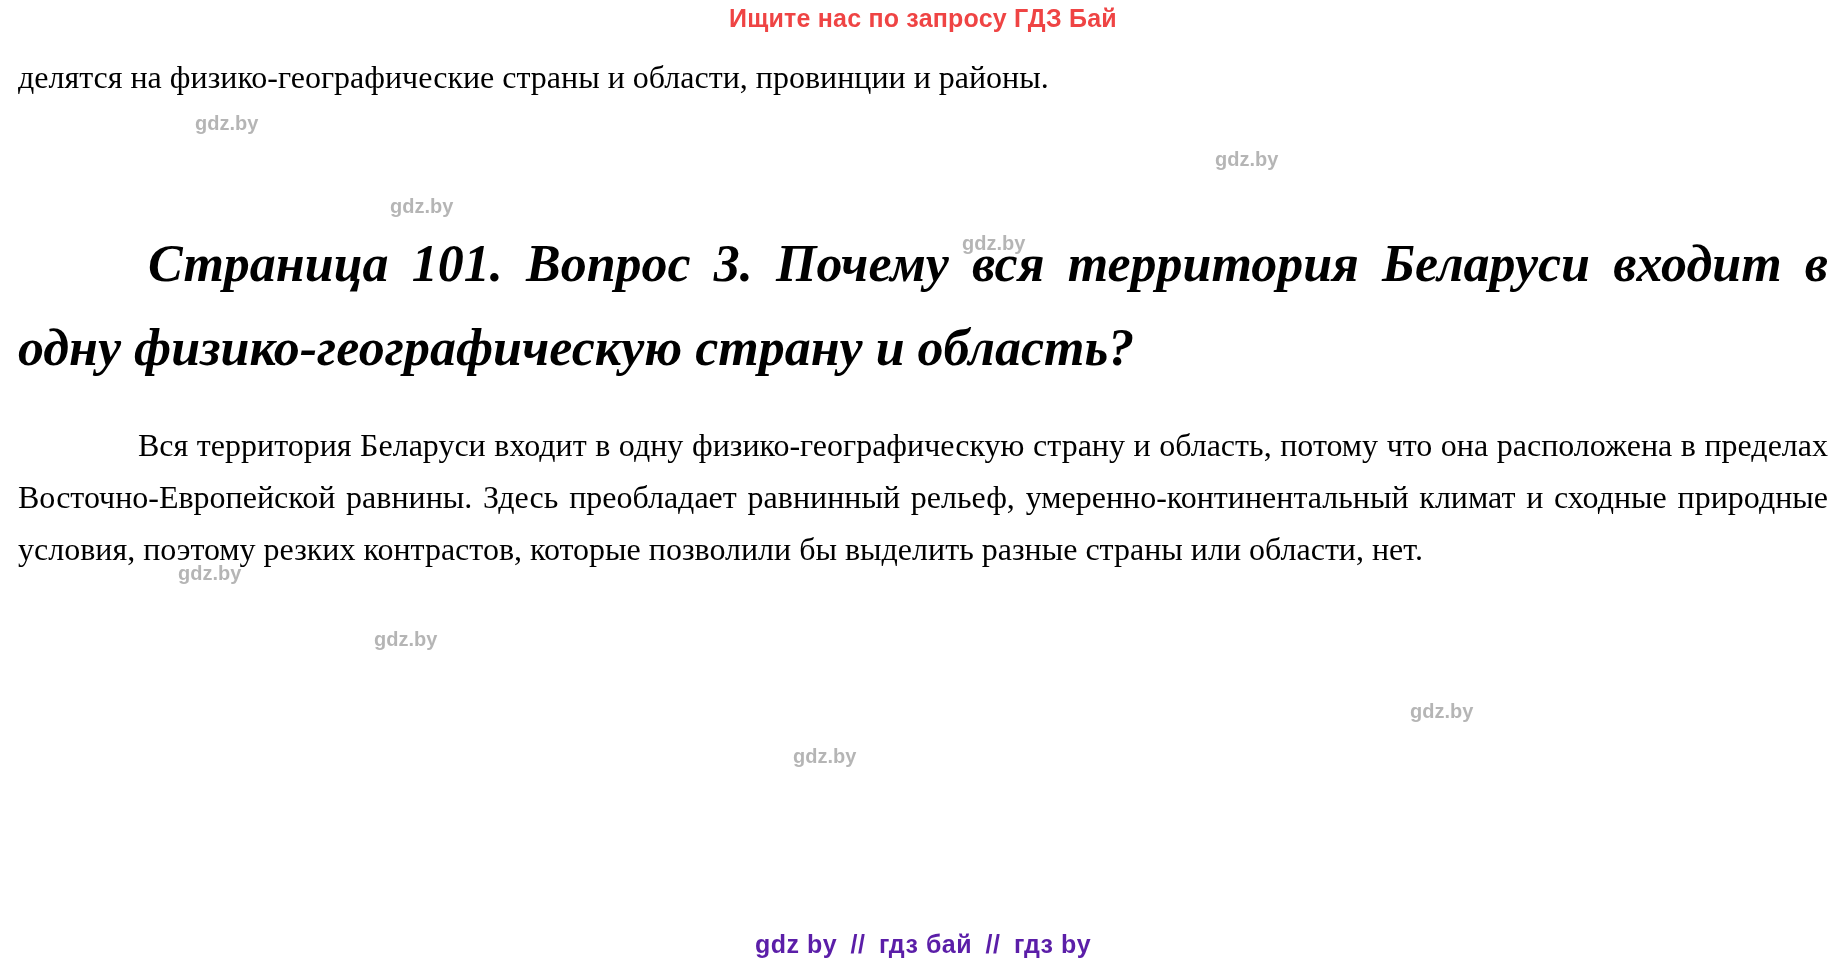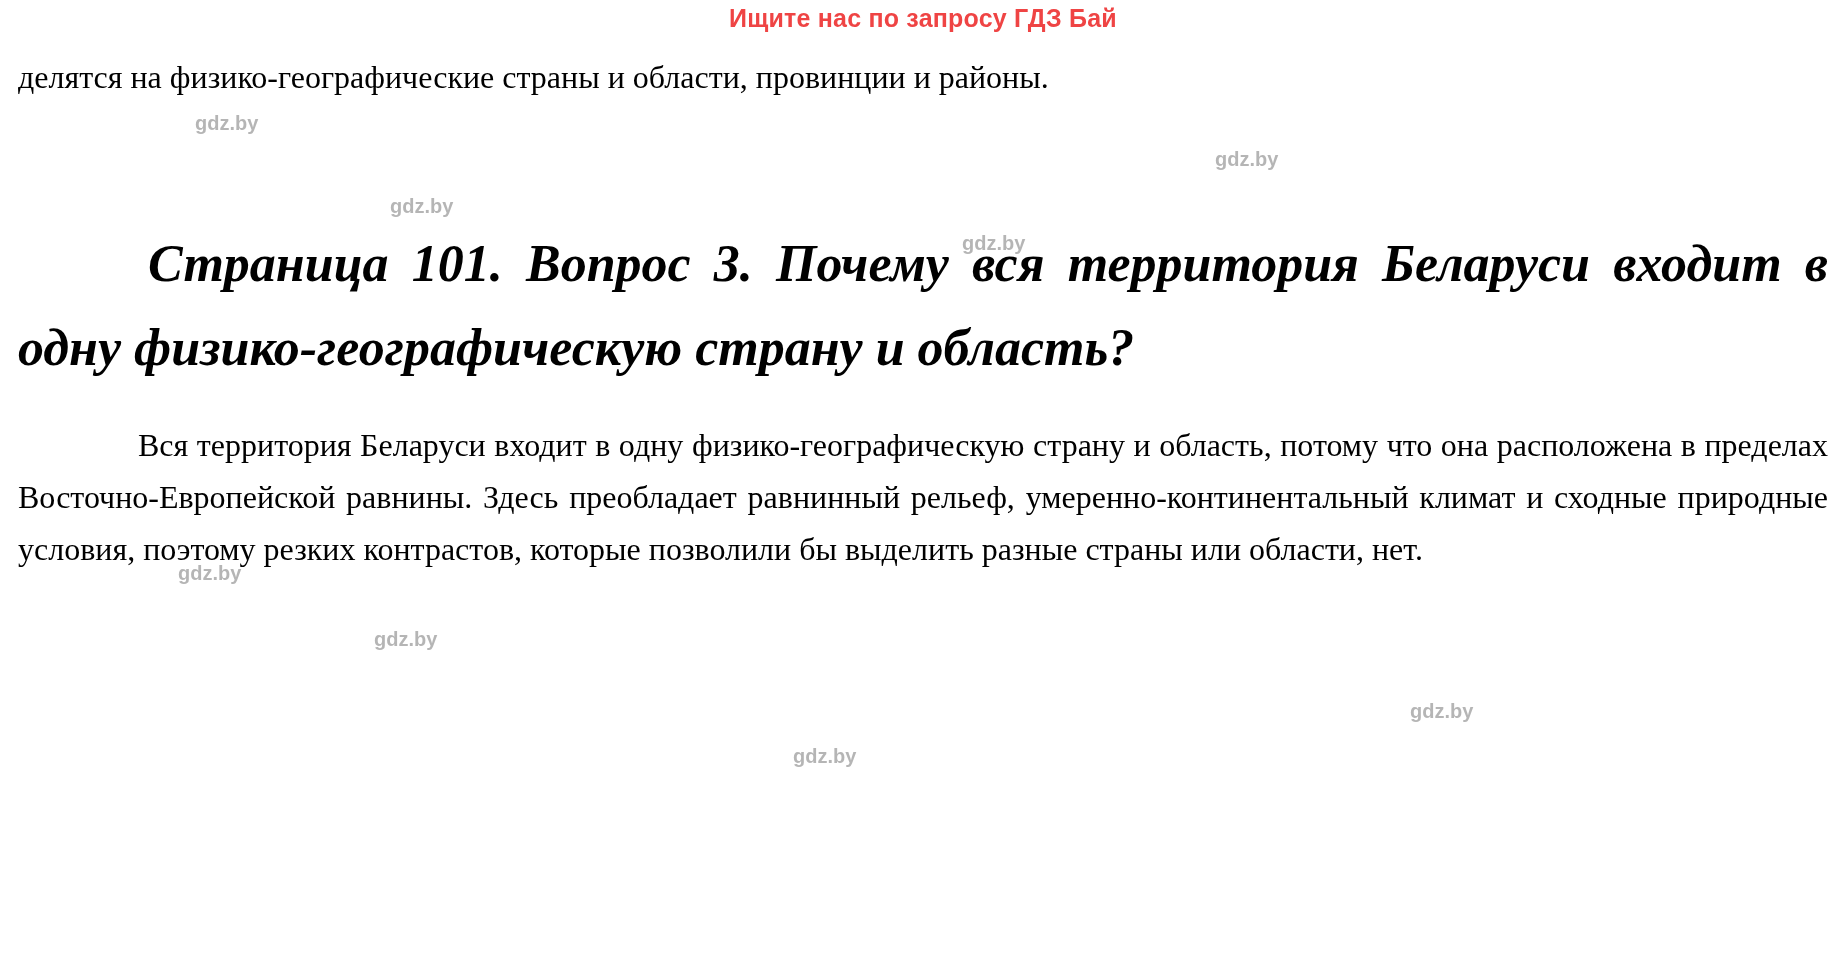--- a/index.html
+++ b/index.html
@@ -116,14 +116,21 @@
 
   <div class="wm" style="left:195px; top:112px;">gdz.by</div>
   <div class="wm" style="left:1215px; top:148px;">gdz.by</div>
   <div class="wm" style="left:390px; top:195px;">gdz.by</div>
   <div class="wm" style="left:962px; top:232px;">gdz.by</div>
   <div class="wm" style="left:178px; top:562px;">gdz.by</div>
   <div class="wm" style="left:374px; top:628px;">gdz.by</div>
   <div class="wm" style="left:1410px; top:700px;">gdz.by</div>
   <div class="wm" style="left:793px; top:745px;">gdz.by</div>
 
+  <div class="footer">
+    <span>gdz by</span>
+    <span class="sep">//</span>
+    <span>гдз бай</span>
+    <span class="sep">//</span>
+    <span>гдз by</span>
+  </div>
 
 </div>
 
 </body></html>

